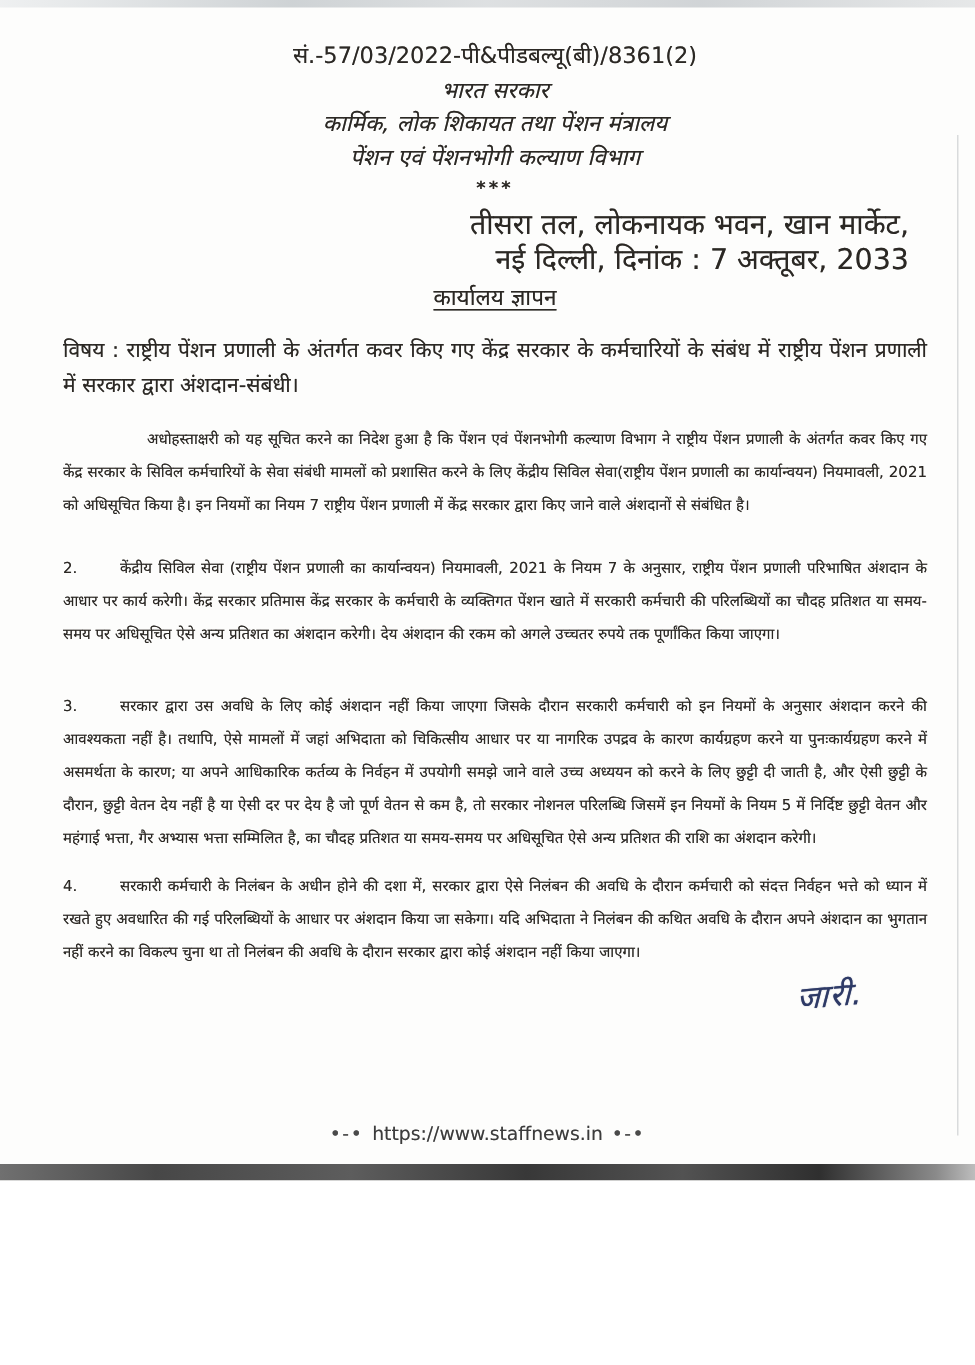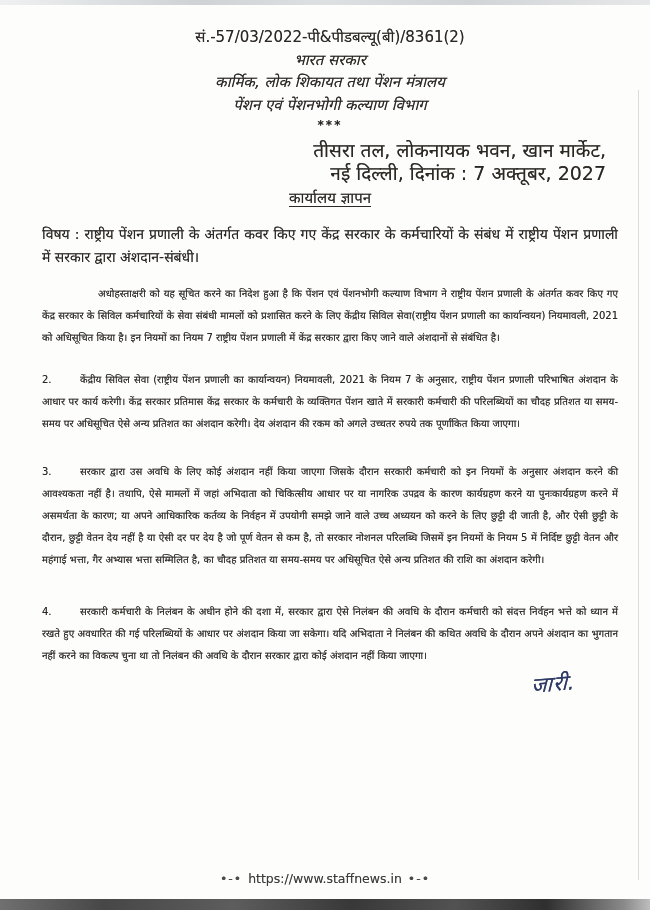--- a/index.html
+++ b/index.html
@@ -3,21 +3,21 @@
 <meta charset="utf-8">
 <style>
   html, body { margin: 0; padding: 0; }
   body {
     width: 650px; height: 910px;
     background: #ffffff;
     font-family: "DejaVu Sans", sans-serif;
   }
   .page {
     position: relative;
-    width: 650px; height: 910px;
+    width: 650px; height: 787px;
     overflow: hidden;
     background: #fdfdfc;
     color: #2b2824;
   }
   
   .scan-top {
     position: absolute; top: 0; left: 0; right: 0; height: 5px;
     background: linear-gradient(90deg,#eceeef 0%,#c6cbce 30%,#d8dbdd 50%,#c9cdd0 72%,#e2e4e5 100%);
     opacity: .85;
   }
@@ -37,21 +37,21 @@
   .org    { text-align: center; font-size: 15px; line-height: 22.5px; font-style: italic; }
   .stars  { text-align: center; font-size: 12px; font-weight: bold; letter-spacing: 2px; margin-top: 2px; }
   .addr   { text-align: right; font-size: 19px; line-height: 22.5px; margin-top: 7px; padding-right: 12px; }
   .title  { text-align: center; font-size: 15px; margin-top: 3px; }
   .title span { text-decoration: underline; text-underline-offset: 3px; text-align: right; }
   .subject { font-size: 14px; line-height: 23px; text-align: justify; margin-top: 16px; }
   .para   { font-size: 10px; line-height: 22px; text-align: justify; margin: 0; }
   .para.p1 { margin-top: 14px; text-indent: 56px; }
   .para.p2 { margin-top: 20px; }
   .para.p3 { margin-top: 26px; }
-  .para.p4 { margin-top: 30px; }
+  .para.p4 { margin-top: 10px; }
   .para-num { display: inline-block; width: 38px; text-indent: 0; }
   .sig-row {
     display: flex; justify-content: flex-end;
     padding-right: 42px; margin-top: 2px;
   }
   .signature {
     font-size: 21px; font-style: italic; color: #2e3a66;
     transform: rotate(-5deg) skewX(-6deg);
     text-shadow: 0 0 .6px rgba(46,58,102,.8);
     letter-spacing: 1px;
@@ -73,21 +73,21 @@
   <div class="content">
 
     <div class="ref">सं.-57/03/2022-पी&amp;पीडबल्यू(बी)/8361(2)</div>
     <div class="org">भारत सरकार</div>
     <div class="org">कार्मिक, लोक शिकायत तथा पेंशन मंत्रालय</div>
     <div class="org">पेंशन एवं पेंशनभोगी कल्याण विभाग</div>
     <div class="stars">***</div>
 
     <div class="addr">
       <div>तीसरा तल, लोकनायक भवन, खान मार्केट,</div>
-      <div>नई दिल्ली, दिनांक : 7 अक्तूबर, 2027</div>
+      <div>नई दिल्ली, दिनांक : 7 अक्तूबर, 2033</div>
     </div>
 
     <div class="title">
       <span>कार्यालय ज्ञापन</span>
     </div>
 
     <p class="subject">विषय : राष्ट्रीय पेंशन प्रणाली के अंतर्गत कवर किए गए केंद्र सरकार के कर्मचारियों के संबंध में राष्ट्रीय पेंशन प्रणाली में सरकार द्वारा अंशदान-संबंधी।</p>
 
     <p class="para p1">अधोहस्ताक्षरी को यह सूचित करने का निदेश हुआ है कि पेंशन एवं पेंशनभोगी कल्याण विभाग ने राष्ट्रीय पेंशन प्रणाली के अंतर्गत कवर किए गए केंद्र सरकार के सिविल कर्मचारियों के सेवा संबंधी मामलों को प्रशासित करने के लिए केंद्रीय सिविल सेवा(राष्ट्रीय पेंशन प्रणाली का कार्यान्वयन) नियमावली, 2021 को अधिसूचित किया है। इन नियमों का नियम 7 राष्ट्रीय पेंशन प्रणाली में केंद्र सरकार द्वारा किए जाने वाले अंशदानों से संबंधित है।</p>
 

